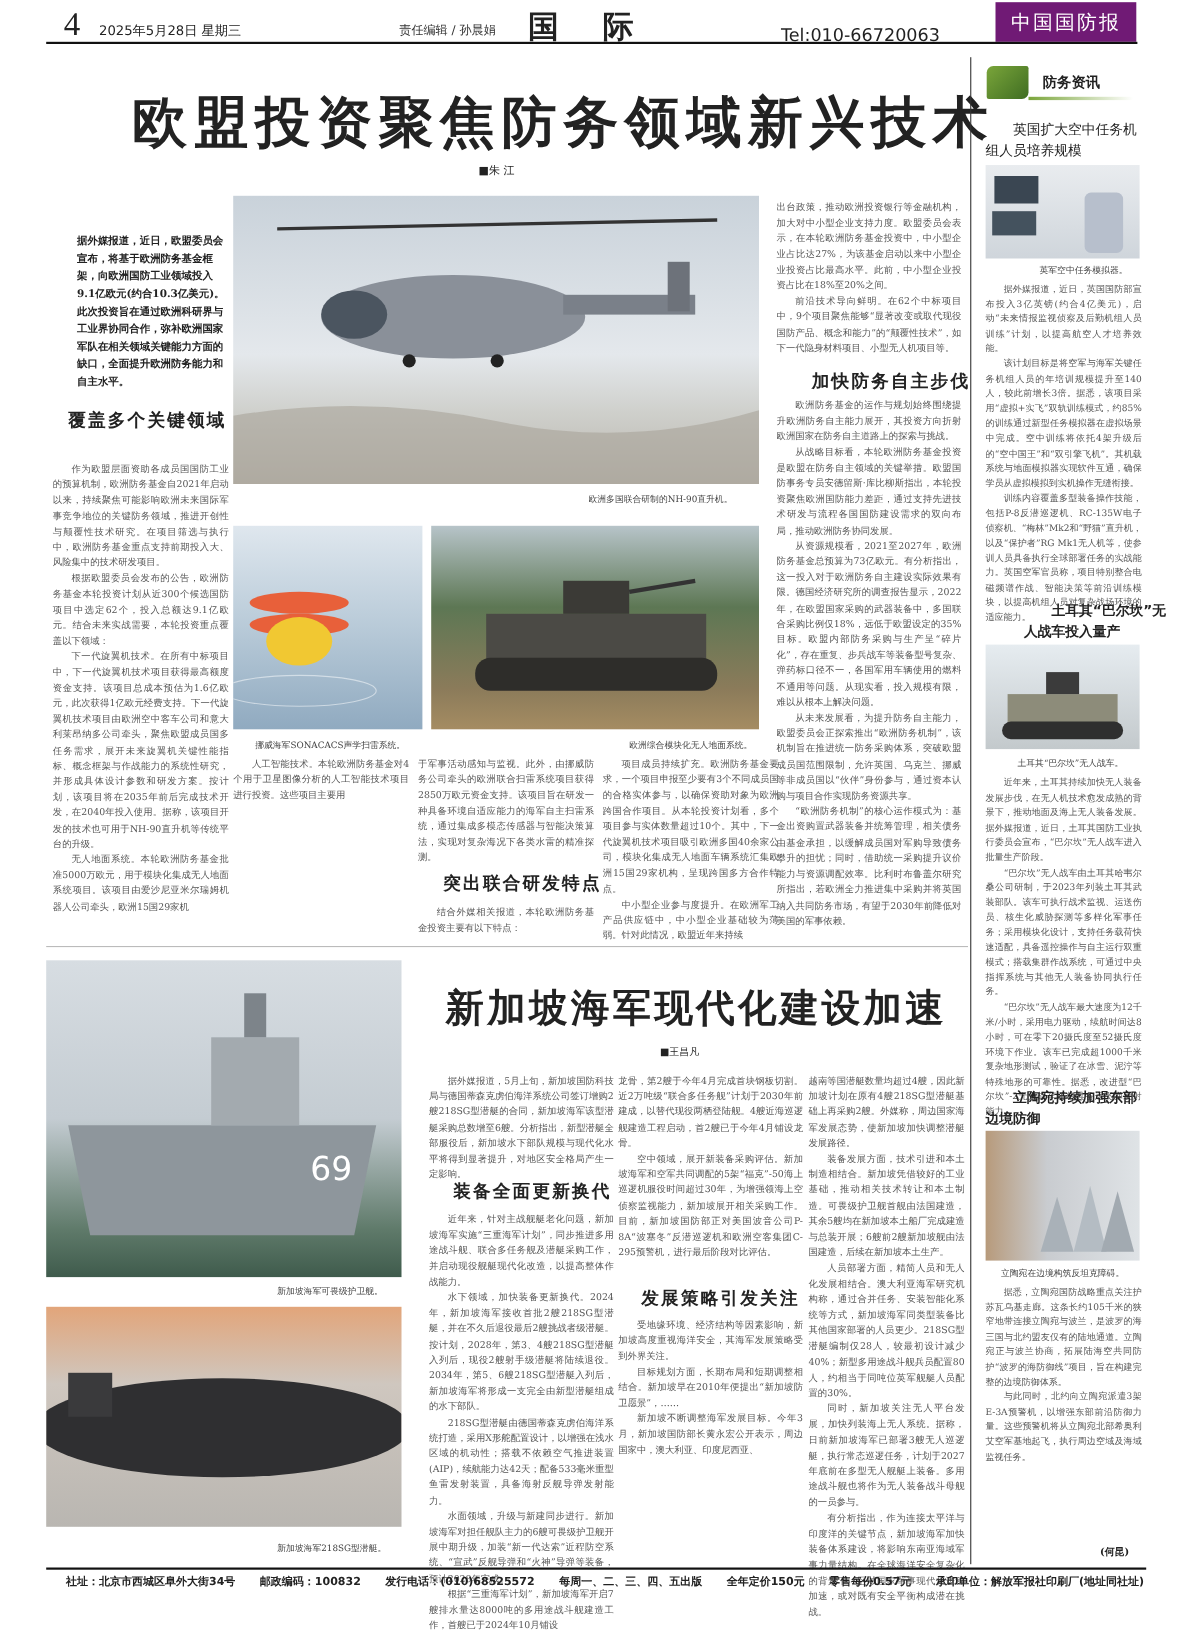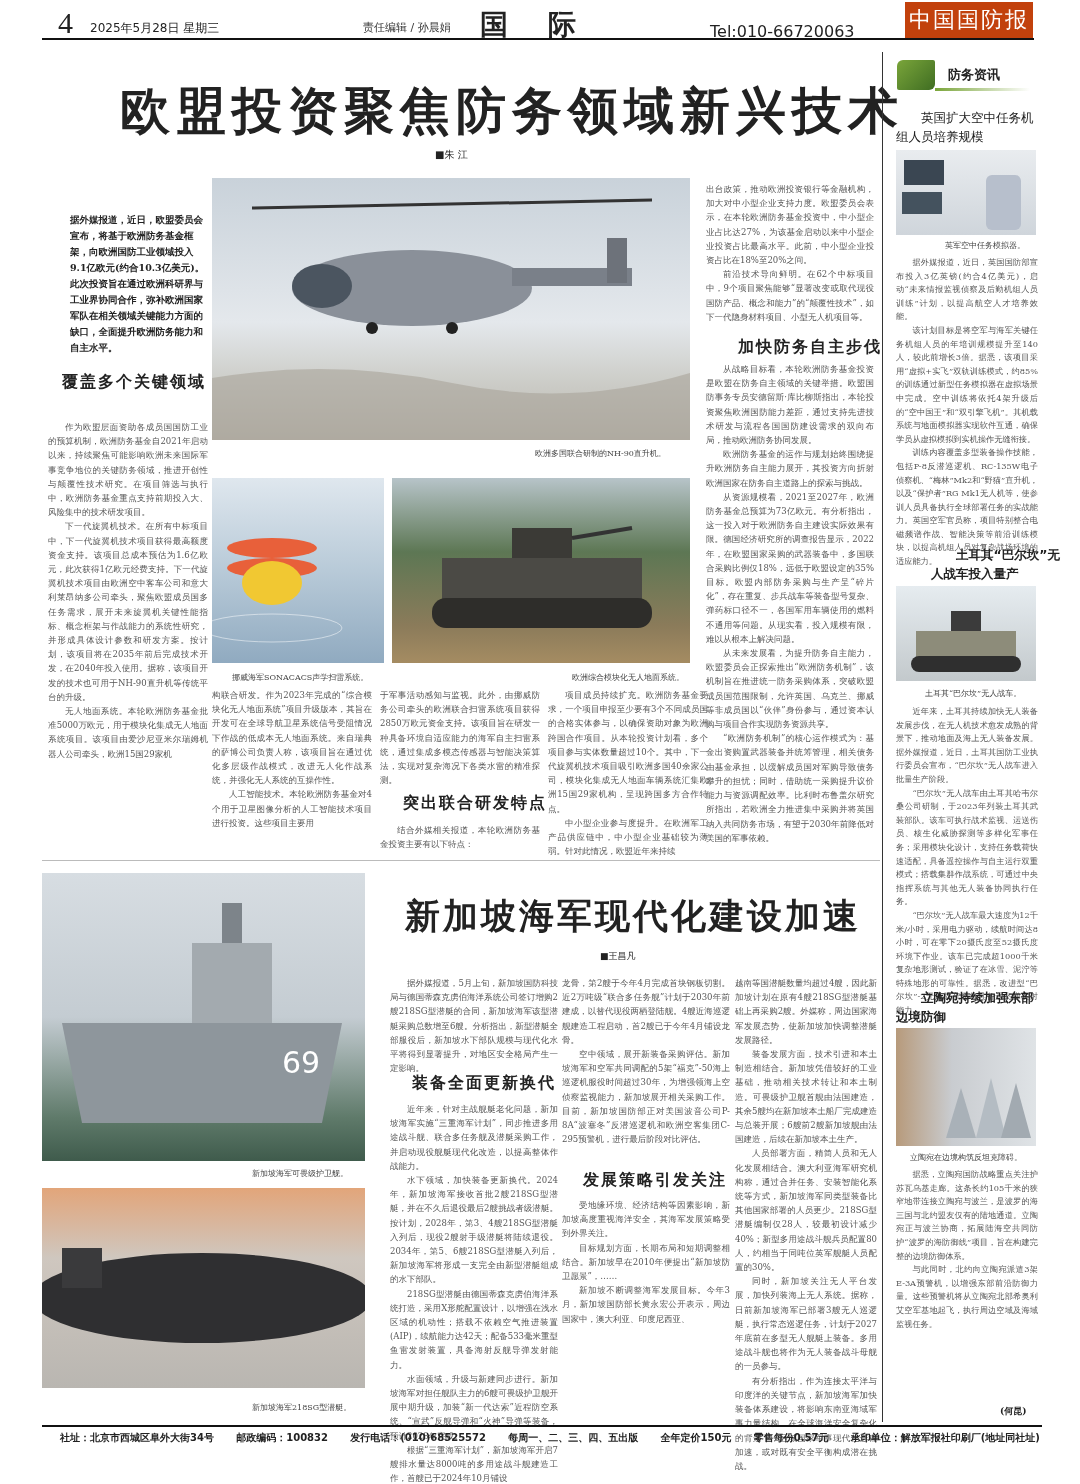--- a/index.html
+++ b/index.html
@@ -4,21 +4,21 @@
 <style>
   * { box-sizing: border-box; margin: 0; padding: 0; }
   body { width: 1080px; height: 1484px; background: #fff; font-family: "DejaVu Serif", serif; color: #222; position: relative; overflow: hidden; }
   .abs { position: absolute; }
   
   .page-num { left: 58px; top: 6px; font-size: 30px; font-family: "Liberation Serif", serif; }
   .date { left: 90px; top: 20px; font-size: 12px; font-family: "DejaVu Sans", sans-serif; }
   .editor { left: 363px; top: 20px; font-size: 11px; font-family: "DejaVu Sans", sans-serif; color:#333; }
   .section { left: 480px; top: 6px; font-size: 28px; font-weight: bold; font-family: "DejaVu Sans", sans-serif; letter-spacing: 40px; }
   .tel { left: 710px; top: 22px; font-size: 16px; font-family: "DejaVu Sans", sans-serif; }
-  .logo { left: 905px; top: 2px; width: 128px; height: 36px; background: #c2410c; color: #fff; font-size: 22px; display:flex; align-items:center; justify-content:center; font-family: "DejaVu Serif", serif; letter-spacing: 2px; }
+  .logo { left: 905px; top: 2px; width: 128px; height: 36px; background: #701a75; color: #fff; font-size: 18px; display:flex; align-items:center; justify-content:center; font-family: "DejaVu Serif", serif; letter-spacing: 2px; }
   .mast-rule { left: 42px; top: 38px; width: 992px; height: 2px; background: #111; }
   
   .h1 { left: 120px; top: 78px; font-size: 50px; font-weight: bold; letter-spacing: 6px; font-family: Liberation Sans, sans-serif; }
   .byline { left: 435px; top: 148px; font-size: 10px; }
   .lede { left: 70px; top: 212px; width: 138px; font-size: 9.5px; font-weight: bold; line-height: 16px; }
   .subhead { font-size: 16px; font-weight: bold; font-family: "DejaVu Sans", sans-serif; letter-spacing: 2px; }
   .col { font-size: 8.5px; line-height: 14.2px; color: #555; text-align: justify; }
   .col p { text-indent: 2em; }
   .photo { overflow: hidden; }
   .cap { font-size: 8px; color: #444; }
@@ -84,26 +84,26 @@
     <rect x="120" y="50" width="60" height="30" fill="#3b3a36"></rect>
     <line x1="180" y1="60" x2="240" y2="50" stroke="#333" stroke-width="4"></line>
   </svg>
 </div>
 <div class="abs cap" style="left:572px;top:672px;">欧洲综合模块化无人地面系统。</div>
 
 <div class="abs subhead" style="left:62px;top:372px;">覆盖多个关键领域</div>
 
 <div class="abs col" style="left:48px;top:408px;width:160px;margin-top:12px;">
   <p>作为欧盟层面资助各成员国国防工业的预算机制，欧洲防务基金自2021年启动以来，持续聚焦可能影响欧洲未来国际军事竞争地位的关键防务领域，推进开创性与颠覆性技术研究。在项目筛选与执行中，欧洲防务基金重点支持前期投入大、风险集中的技术研发项目。</p>
+  <p>根据欧盟委员会发布的公告，欧洲防务基金本轮投资计划从近300个候选国防项目中选定62个，投入总额达9.1亿欧元。结合未来实战需要，本轮投资重点覆盖以下领域：</p>
   <p>下一代旋翼机技术。在所有中标项目中，下一代旋翼机技术项目获得最高额度资金支持。该项目总成本预估为1.6亿欧元，此次获得1亿欧元经费支持。下一代旋翼机技术项目由欧洲空中客车公司和意大利莱昂纳多公司牵头，聚焦欧盟成员国多任务需求，展开未来旋翼机关键性能指标、概念框架与作战能力的系统性研究，并形成具体设计参数和研发方案。按计划，该项目将在2035年前后完成技术开发，在2040年投入使用。据称，该项目开发的技术也可用于NH-90直升机等传统平台的升级。</p>
   <p>无人地面系统。本轮欧洲防务基金批准5000万欧元，用于模块化集成无人地面系统项目。该项目由爱沙尼亚米尔瑞姆机器人公司牵头，欧洲15国29家机</p>
 </div>
 
 <div class="abs col" style="left:212px;top:688px;width:160px;">
-  <p style="text-indent:0">构联合研发。作为2023年完成的“综合模块化无人地面系统”项目升级版本，其旨在开发可在全球导航卫星系统信号受阻情况下作战的低成本无人地面系统。来自瑞典的萨博公司负责人称，该项目旨在通过优化多层级作战模式，改进无人化作战系统，并强化无人系统的互操作性。</p>
   <p>人工智能技术。本轮欧洲防务基金对4个用于卫星图像分析的人工智能技术项目进行投资。这些项目主要用</p>
 </div>
 
 <div class="abs col" style="left:380px;top:688px;width:160px;">
   <p style="text-indent:0">于军事活动感知与监视。此外，由挪威防务公司牵头的欧洲联合扫雷系统项目获得2850万欧元资金支持。该项目旨在研发一种具备环境自适应能力的海军自主扫雷系统，通过集成多模态传感器与智能决策算法，实现对复杂海况下各类水雷的精准探测。</p>
 </div>
 <div class="abs subhead" style="left:403px;top:793px;">突出联合研发特点</div>
 <div class="abs col" style="left:380px;top:823px;width:160px;">
   <p>结合外媒相关报道，本轮欧洲防务基金投资主要有以下特点：</p>
 </div>
@@ -112,22 +112,22 @@
   <p>项目成员持续扩充。欧洲防务基金要求，一个项目申报至少要有3个不同成员国的合格实体参与，以确保资助对象为欧洲跨国合作项目。从本轮投资计划看，多个项目参与实体数量超过10个。其中，下一代旋翼机技术项目吸引欧洲多国40余家公司，模块化集成无人地面车辆系统汇集欧洲15国29家机构，呈现跨国多方合作特点。</p>
   <p>中小型企业参与度提升。在欧洲军工产品供应链中，中小型企业基础较为薄弱。针对此情况，欧盟近年来持续</p>
 </div>
 
 <div class="abs col" style="left:706px;top:182px;width:168px;">
   <p style="text-indent:0">出台政策，推动欧洲投资银行等金融机构，加大对中小型企业支持力度。欧盟委员会表示，在本轮欧洲防务基金投资中，中小型企业占比达27%，为该基金启动以来中小型企业投资占比最高水平。此前，中小型企业投资占比在18%至20%之间。</p>
   <p>前沿技术导向鲜明。在62个中标项目中，9个项目聚焦能够“显著改变或取代现役国防产品、概念和能力”的“颠覆性技术”，如下一代隐身材料项目、小型无人机项目等。</p>
 </div>
 <div class="abs subhead" style="left:738px;top:337px;">加快防务自主步伐</div>
 <div class="abs col" style="left:706px;top:362px;width:168px;">
+  <p>欧洲防务基金的运作与规划始终围绕提升欧洲防务自主能力展开，其投资方向折射欧洲国家在防务自主道路上的探索与挑战。</p>
   <p>从战略目标看，本轮欧洲防务基金投资是欧盟在防务自主领域的关键举措。欧盟国防事务专员安德留斯·库比柳斯指出，本轮投资聚焦欧洲国防能力差距，通过支持先进技术研发与流程各国国防建设需求的双向布局，推动欧洲防务协同发展。</p>
-  <p>欧洲防务基金的运作与规划始终围绕提升欧洲防务自主能力展开，其投资方向折射欧洲国家在防务自主道路上的探索与挑战。</p>
   <p>从资源规模看，2021至2027年，欧洲防务基金总预算为73亿欧元。有分析指出，这一投入对于欧洲防务自主建设实际效果有限。德国经济研究所的调查报告显示，2022年，在欧盟国家采购的武器装备中，多国联合采购比例仅18%，远低于欧盟设定的35%目标。欧盟内部防务采购与生产呈“碎片化”，存在重复、步兵战车等装备型号复杂、弹药标口径不一，各国军用车辆使用的燃料不通用等问题。从现实看，投入规模有限，难以从根本上解决问题。</p>
   <p>从未来发展看，为提升防务自主能力，欧盟委员会正探索推出“欧洲防务机制”，该机制旨在推进统一防务采购体系，突破欧盟成员国范围限制，允许英国、乌克兰、挪威等非成员国以“伙伴”身份参与，通过资本认购与项目合作实现防务资源共享。</p>
   <p>“欧洲防务机制”的核心运作模式为：基金出资购置武器装备并统筹管理，相关债务由基金承担，以缓解成员国对军购导致债务攀升的担忧；同时，借助统一采购提升议价能力与资源调配效率。比利时布鲁盖尔研究所指出，若欧洲全力推进集中采购并将英国纳入共同防务市场，有望于2030年前降低对美国的军事依赖。</p>
 </div>
 
 <div class="abs sep-h" style="left:42px;top:860px;width:838px;"></div>
 
 <div class="abs h2">新加坡海军现代化建设加速</div>
 <div class="abs byline2">■王昌凡</div>
 

